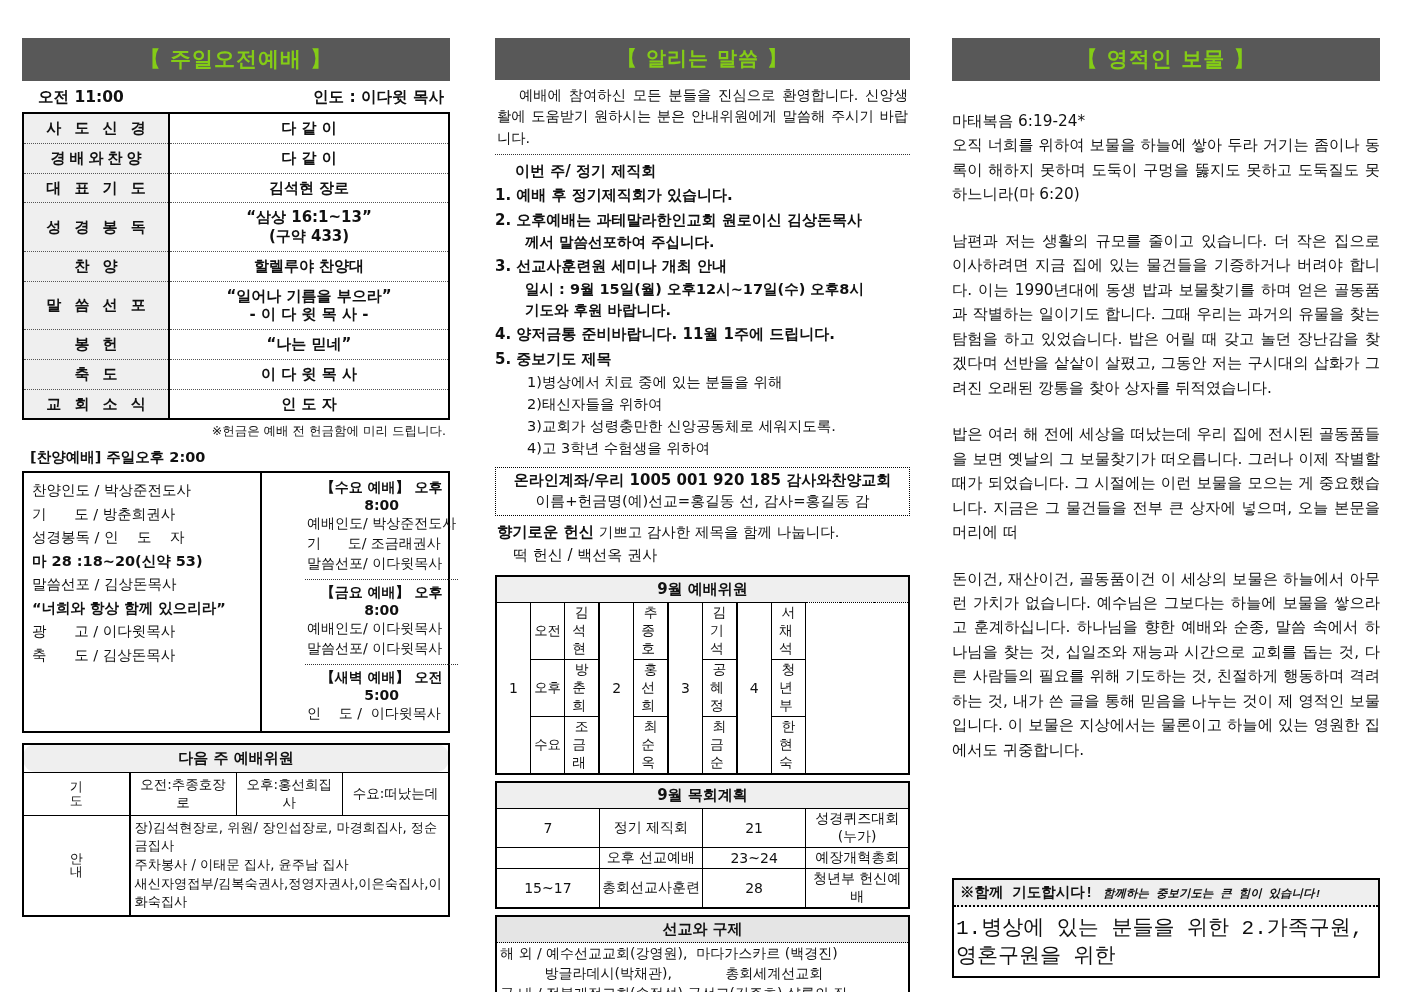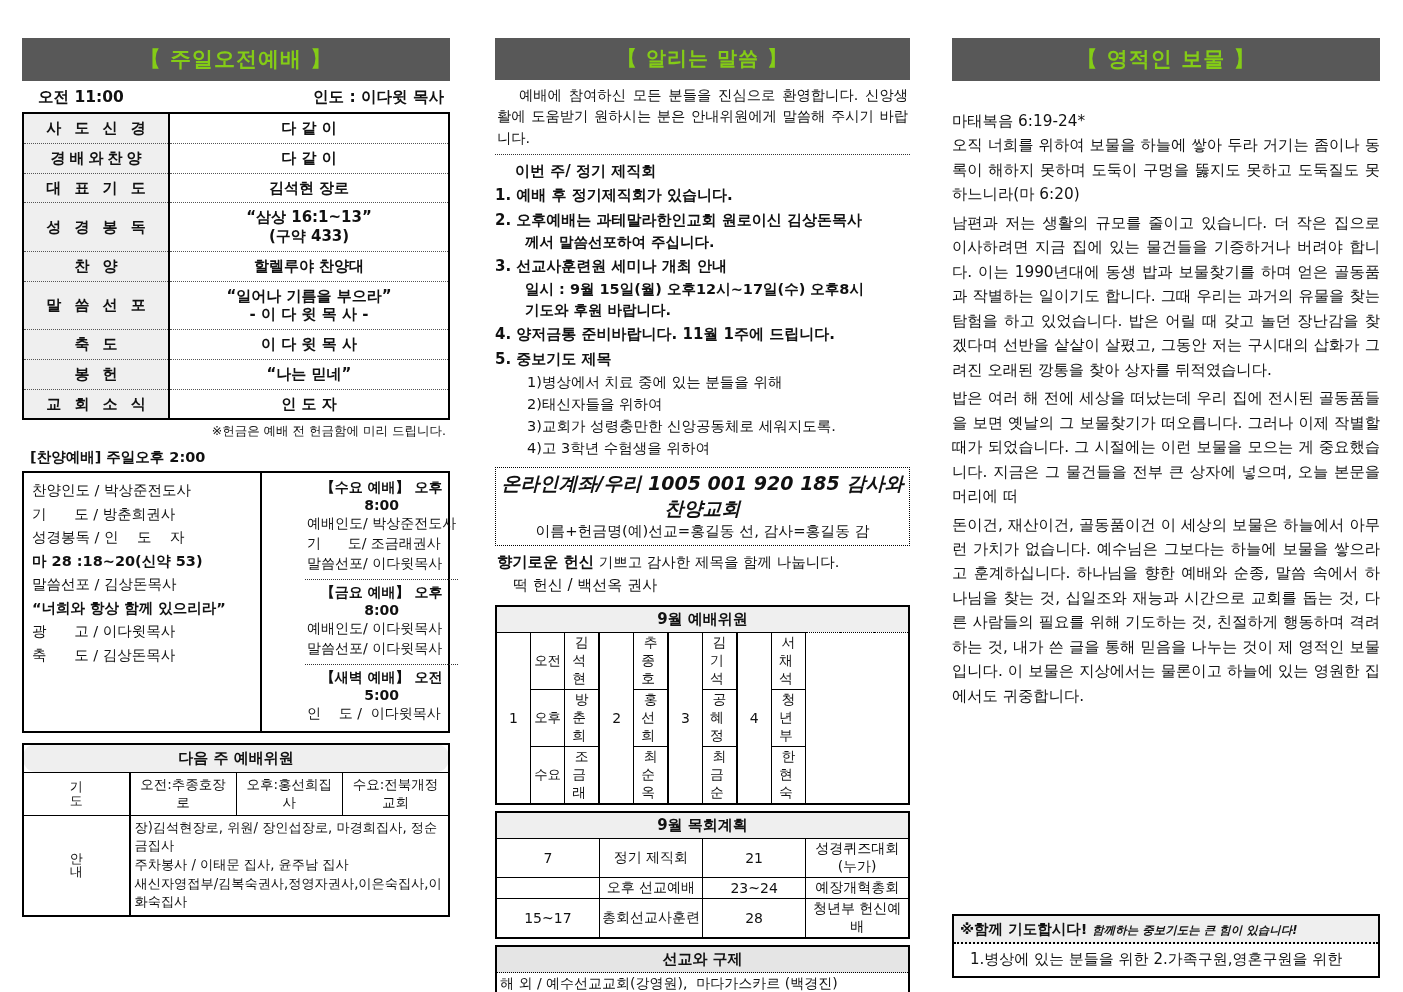--- a/index.html
+++ b/index.html
@@ -121,21 +121,21 @@
     font-size:14.5px;font-weight:bold;
     line-height:1.5;padding-left:30px;
   }
   .prayer-sub{
     font-size:14.5px;line-height:1.52;padding-left:32px;
   }
   .acct{
     border:1.5px dotted #000;margin-top:8px;
     padding:3px 3px 4px 3px;text-align:center;
   }
-  .acct .l1{font-size:19px;font-weight:bold;line-height:1.3;font-style:italic;}
+  .acct .l1{font-size:15px;font-weight:bold;line-height:1.3;}
   .acct .l2{font-size:14.8px;line-height:1.35;}
   .offer-line{font-size:14.5px;padding:6px 0 0 2px;}
   .offer-line b{font-size:15.3px;}
   .offer-line2{font-size:15px;padding:3px 0 4px 18px;}
 
   table.grid{
     border-collapse:collapse;width:100%;
     border:2.5px solid #000;margin-top:6px;table-layout:fixed;
   }
   table.grid td{border:1px solid #000;font-size:13.6px;text-align:center;padding:1px 0;}
@@ -161,33 +161,33 @@
   }
   .block-box .bl{font-size:14px;line-height:1.43;padding:0 3px;white-space:pre;}
 
   
   .verse{
     font-size:15.3px;line-height:1.6;
     padding-top:28px;text-align:justify;
   }
   .body-p{
     font-size:15.3px;line-height:1.6;
-    text-align:justify;margin-top:4px;
+    text-align:justify;margin-top:22px;
   }
   .pray-box{
     position:absolute;left:0;bottom:14px;width:100%;
-    border:2.5px solid #000;box-sizing:border-box;
+    border:2.5px solid #000;box-sizing:border-box;font-family:Liberation Mono, monospace;
   }
   .pray-box .ph{
     background:#efefef;padding:3px 6px;
     border-bottom:2px dotted #000;
   }
   .pray-box .ph .t1{font-size:14.5px;font-weight:bold;}
   .pray-box .ph .t2{font-size:11.5px;font-style:italic;font-weight:bold;}
-  .pray-box .pb{font-size:15px;padding:6px 6px 7px 16px;}
+  .pray-box .pb{font-size:21px;padding:6px 6px 7px 2px;}
 </style>
 </head>
 <body>
 
 <div class="page">
 
   <div class="col col1 c1">
     <div class="sect-head">【 주일오전예배 】</div>
 
     <div class="svc-line">
@@ -215,26 +215,26 @@
           </tr>
           <tr>
             <td class="lbl">찬        양</td>
             <td>할렐루야 찬양대</td>
           </tr>
           <tr>
             <td class="lbl">말 씀 선 포</td>
             <td>“일어나 기름을 부으라”<br>- 이 다 윗  목 사 -</td>
           </tr>
           <tr>
+            <td class="lbl">봉        헌</td>
+            <td>“나는 믿네”</td>
+          </tr>
+          <tr>
             <td class="lbl">축        도</td>
             <td>이  다  윗   목 사</td>
-          </tr>
-          <tr>
-            <td class="lbl">봉        헌</td>
-            <td>“나는 믿네”</td>
           </tr>
           <tr>
             <td class="lbl">교 회 소 식</td>
             <td>인     도     자</td>
           </tr>
         </tbody>
     </table>
 
     <div class="note-small">※헌금은 예배 전 헌금함에 미리 드립니다.</div>
 
@@ -272,21 +272,21 @@
 
     <table class="nextweek">
       <tbody>
         <tr>
             <td class="head" colspan="4">다음 주 예배위원</td>
           </tr>
         <tr id="nw-prayer-row">
           <td class="vlbl">기<br>도</td>
         <td class="cell">오전:추종호장로</td>
             <td class="cell">오후:홍선희집사</td>
-            <td class="cell">수요:전북개정교회</td>
+            <td class="cell">수요:떠났는데</td>
           </tr>
         <tr>
           <td class="vlbl">안<br>내</td>
           <td class="wide" colspan="3" id="nw-guide-cell">
               <div>장)김석현장로, 위원/ 장인섭장로, 마경희집사, 정순금집사</div>
               <div>주차봉사 / 이태문 집사, 윤주남 집사</div>
               <div>새신자영접부/김복숙권사,정영자권사,이은숙집사,이화숙집사</div>
             </td>
         </tr>
       </tbody>

